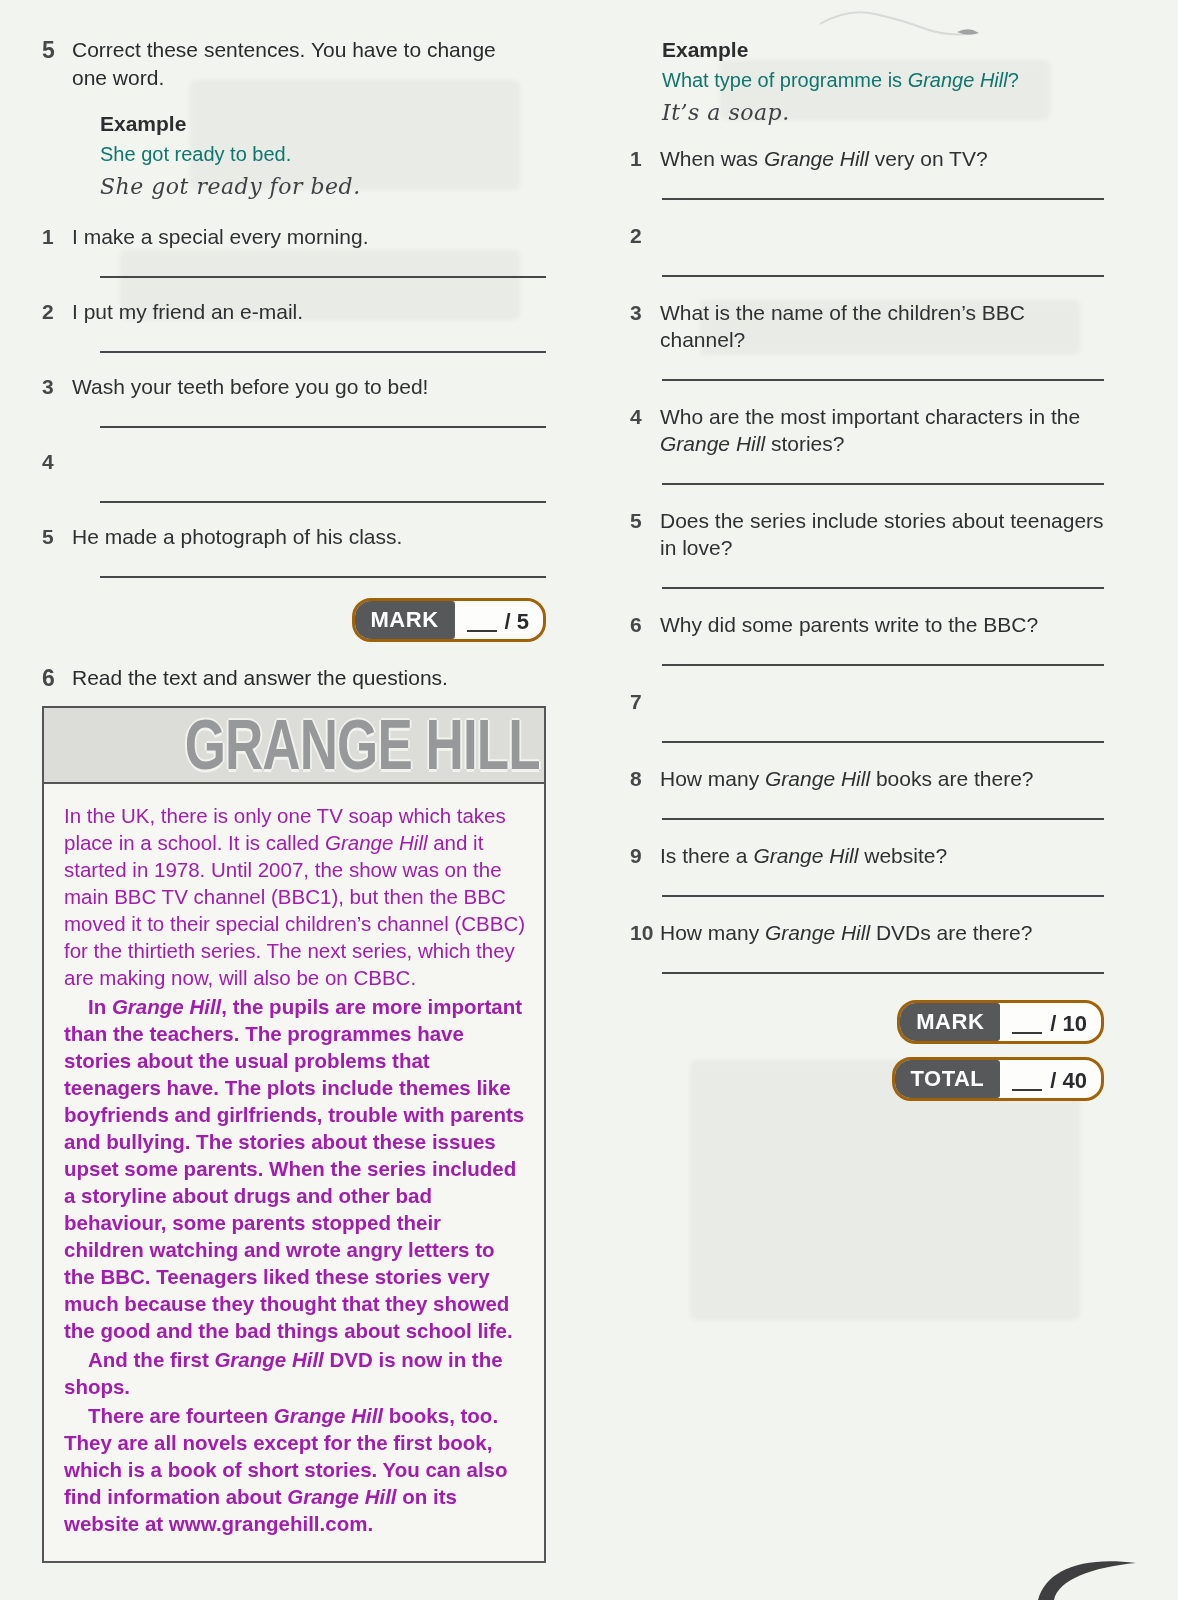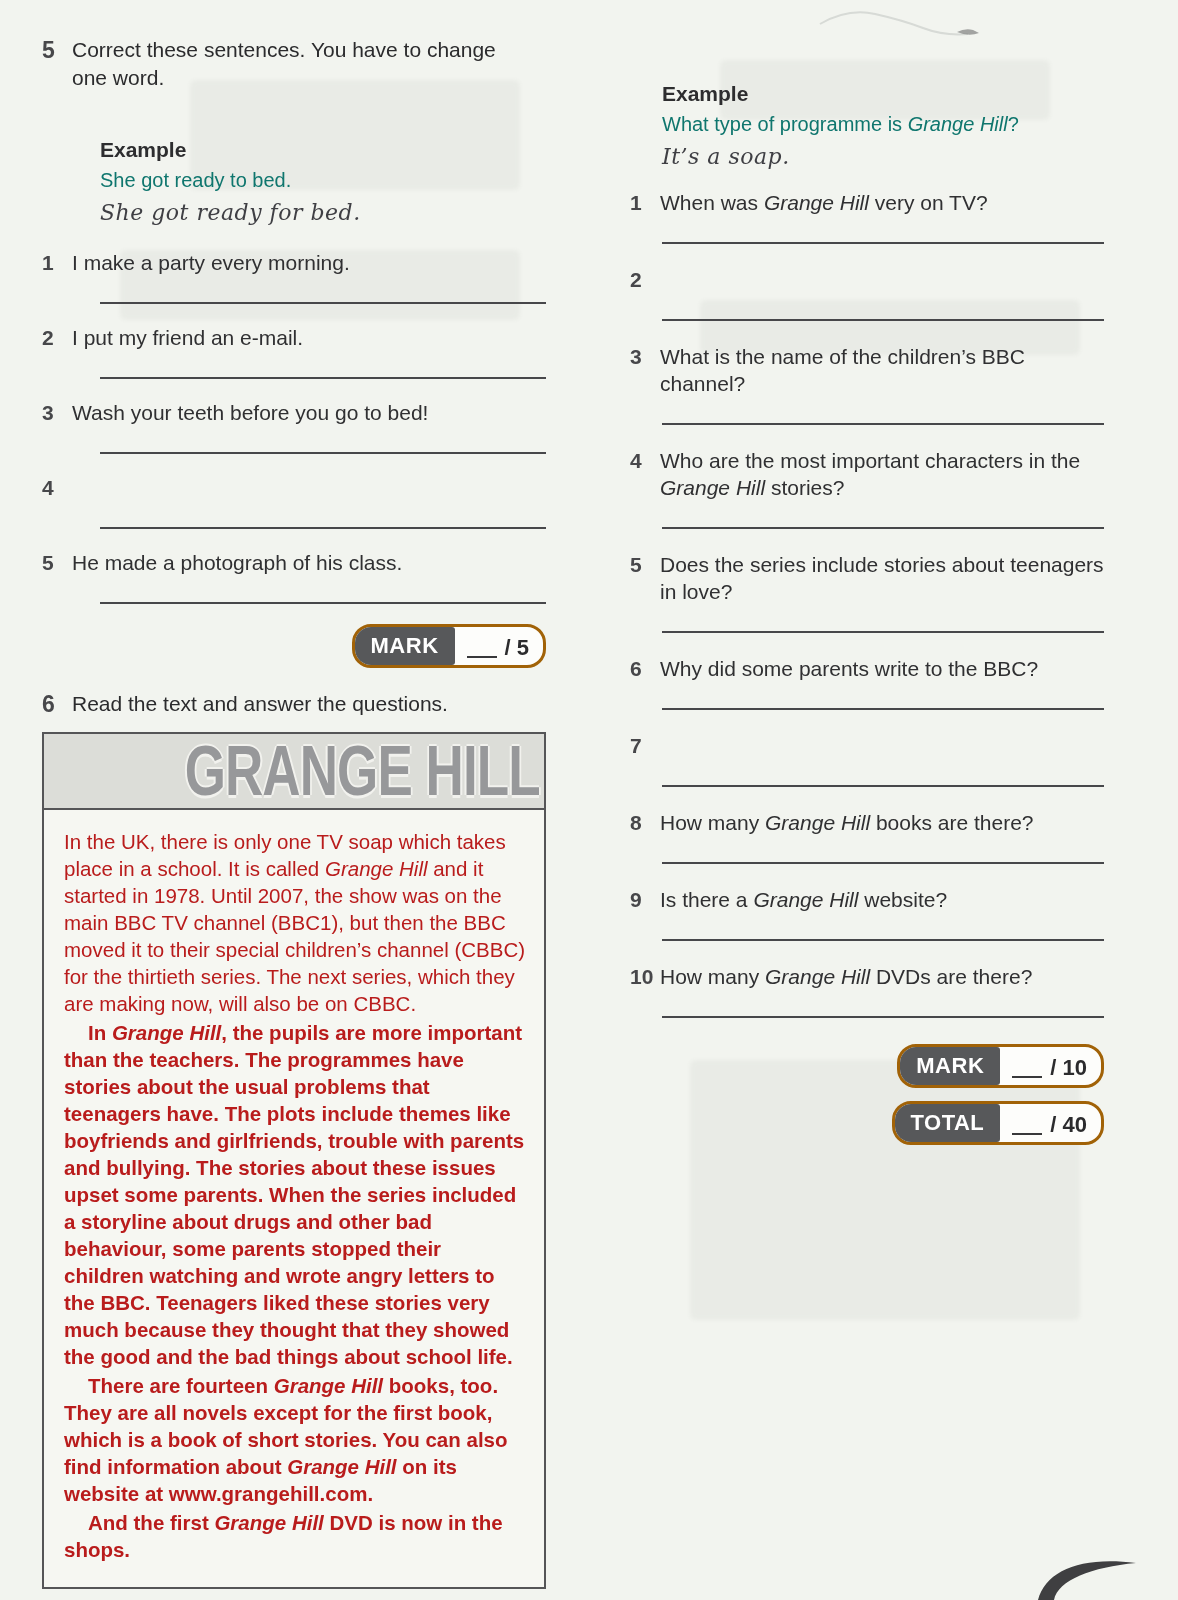--- a/index.html
+++ b/index.html
@@ -14,21 +14,21 @@
   
   .it{font-style:italic;}
   
   .col-left{position:absolute;left:42px;top:36px;width:504px;}
   .col-right{position:absolute;left:632px;top:36px;width:472px;}
   
   .ex-header{display:flex;margin-bottom:18px;}
   .ex-num{font-weight:bold;font-size:23px;color:#47474a;width:30px;flex-shrink:0;line-height:28px;}
   .ex-instr{font-size:21px;line-height:28px;max-width:430px;color:#2b2b2d;}
   
-  .example-block{margin-left:58px;margin-bottom:22px;margin-top:44px;}
+  .example-block{margin-left:58px;margin-bottom:22px;}
   .example-label{font-weight:bold;font-size:21px;line-height:27px;}
   .example-line{font-size:20px;line-height:27px;margin-top:4px;color:#0f766e;}
   .handwriting{
     font-family:"DejaVu Serif", cursive;
     font-style:italic;
     font-size:22px;line-height:29px;margin-top:4px;color:#3f3f44;
     letter-spacing:0.5px;
   }
   
   .item{display:flex;margin-bottom:0;}
@@ -59,21 +59,21 @@
     display:flex;align-items:center;justify-content:flex-end;
     padding-right:4px;overflow:hidden;
   }
   .article-title{
     font-weight:bold;font-size:57px;color:#97989a;white-space:nowrap;
     transform:scaleY(1.22) scaleX(0.93);transform-origin:right center;
     letter-spacing:-1px;
     text-shadow:-2px 0 0 #f2f2ee,2px 0 0 #f2f2ee,0 -2px 0 #f2f2ee,0 2px 0 #f2f2ee;
   }
   .article-body{padding:18px 18px 22px 20px;}
-  .article-body p{margin:0 0 2px 0;font-size:20.5px;line-height:27px;color:#b91c1c;}
+  .article-body p{margin:0 0 2px 0;font-size:20.5px;line-height:27px;color:#a21caf;}
   .article-body p.indent{text-indent:24px;font-weight:bold;}
   
   .q-row{display:flex;}
   .q-text{font-size:21px;line-height:27px;color:#303032;}
   
   .pen-mark{position:absolute;left:815px;top:2px;opacity:0.55;}
   .corner-swoosh{position:absolute;right:34px;bottom:0;}
   .ghost{position:absolute;opacity:0.055;filter:blur(2px);background:#5a6258;border-radius:6px;pointer-events:none;}
   .badge-stack{display:flex;flex-direction:column;align-items:flex-end;gap:13px;margin-top:26px;}
 </style>
@@ -101,21 +101,21 @@
     </div>
 
     <div class="example-block">
       <div class="example-label">Example</div>
       <div class="example-line">She got ready to bed.</div>
       <div class="handwriting">She got ready for bed.</div>
     </div>
 
     <div class="item">
       <span class="item-num">1</span>
-      <span class="item-text">I make a party every morning.</span>
+      <span class="item-text">I make a special every morning.</span>
     </div>
     <div class="answer-line"></div>
 
     <div class="item">
       <span class="item-num">2</span>
       <span class="item-text">I put my friend an e-mail.</span>
     </div>
     <div class="answer-line"></div>
 
     <div class="item">
@@ -150,22 +150,22 @@
       <span class="ex-instr" style="max-width:470px;">Read the text and answer the questions.</span>
     </div>
 
     <div class="article-box">
       <div class="article-header">
         <span class="article-title">GRANGE HILL</span>
       </div>
       <div class="article-body">
         <p><span>In the UK, there is only one TV soap which takes place in a school. It is called </span><span class="it">Grange Hill</span><span> and it started in 1978. Until 2007, the show was on the main BBC TV channel (BBC1), but then the BBC moved it to their special children’s channel (CBBC) for the thirtieth series. The next series, which they are making now, will also be on CBBC.</span></p>
         <p class="indent"><span>In </span><span class="it">Grange Hill</span><span>, the pupils are more important than the teachers. The programmes have stories about the usual problems that teenagers have. The plots include themes like boyfriends and girlfriends, trouble with parents and bullying. The stories about these issues upset some parents. When the series included a storyline about drugs and other bad behaviour, some parents stopped their children watching and wrote angry letters to the BBC. Teenagers liked these stories very much because they thought that they showed the good and the bad things about school life.</span></p>
+        <p class="indent"><span>And the first </span><span class="it">Grange Hill</span><span> DVD is now in the shops.</span></p>
         <p class="indent"><span>There are fourteen </span><span class="it">Grange Hill</span><span> books, too. They are all novels except for the first book, which is a book of short stories. You can also find information about </span><span class="it">Grange Hill</span><span> on its website at www.grangehill.com.</span></p>
-        <p class="indent"><span>And the first </span><span class="it">Grange Hill</span><span> DVD is now in the shops.</span></p>
       </div>
     </div>
 
   </div>
 
   <div class="col-right">
 
     <div class="example-block" style="margin-left:30px;margin-bottom:18px;">
       <div class="example-label">Example</div>
       <div class="example-line"><span>What type of programme is </span><span class="it">Grange Hill</span><span>?</span></div>

